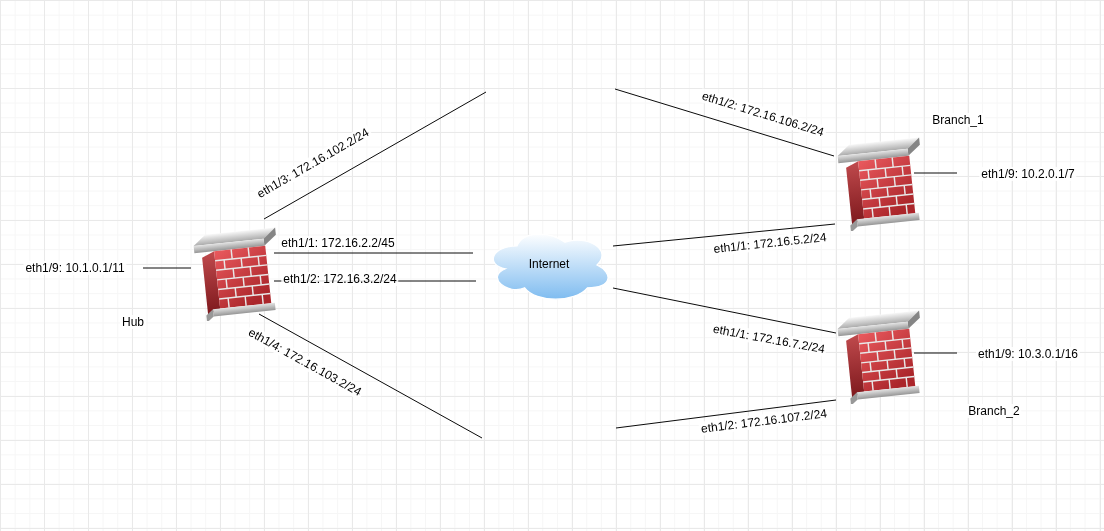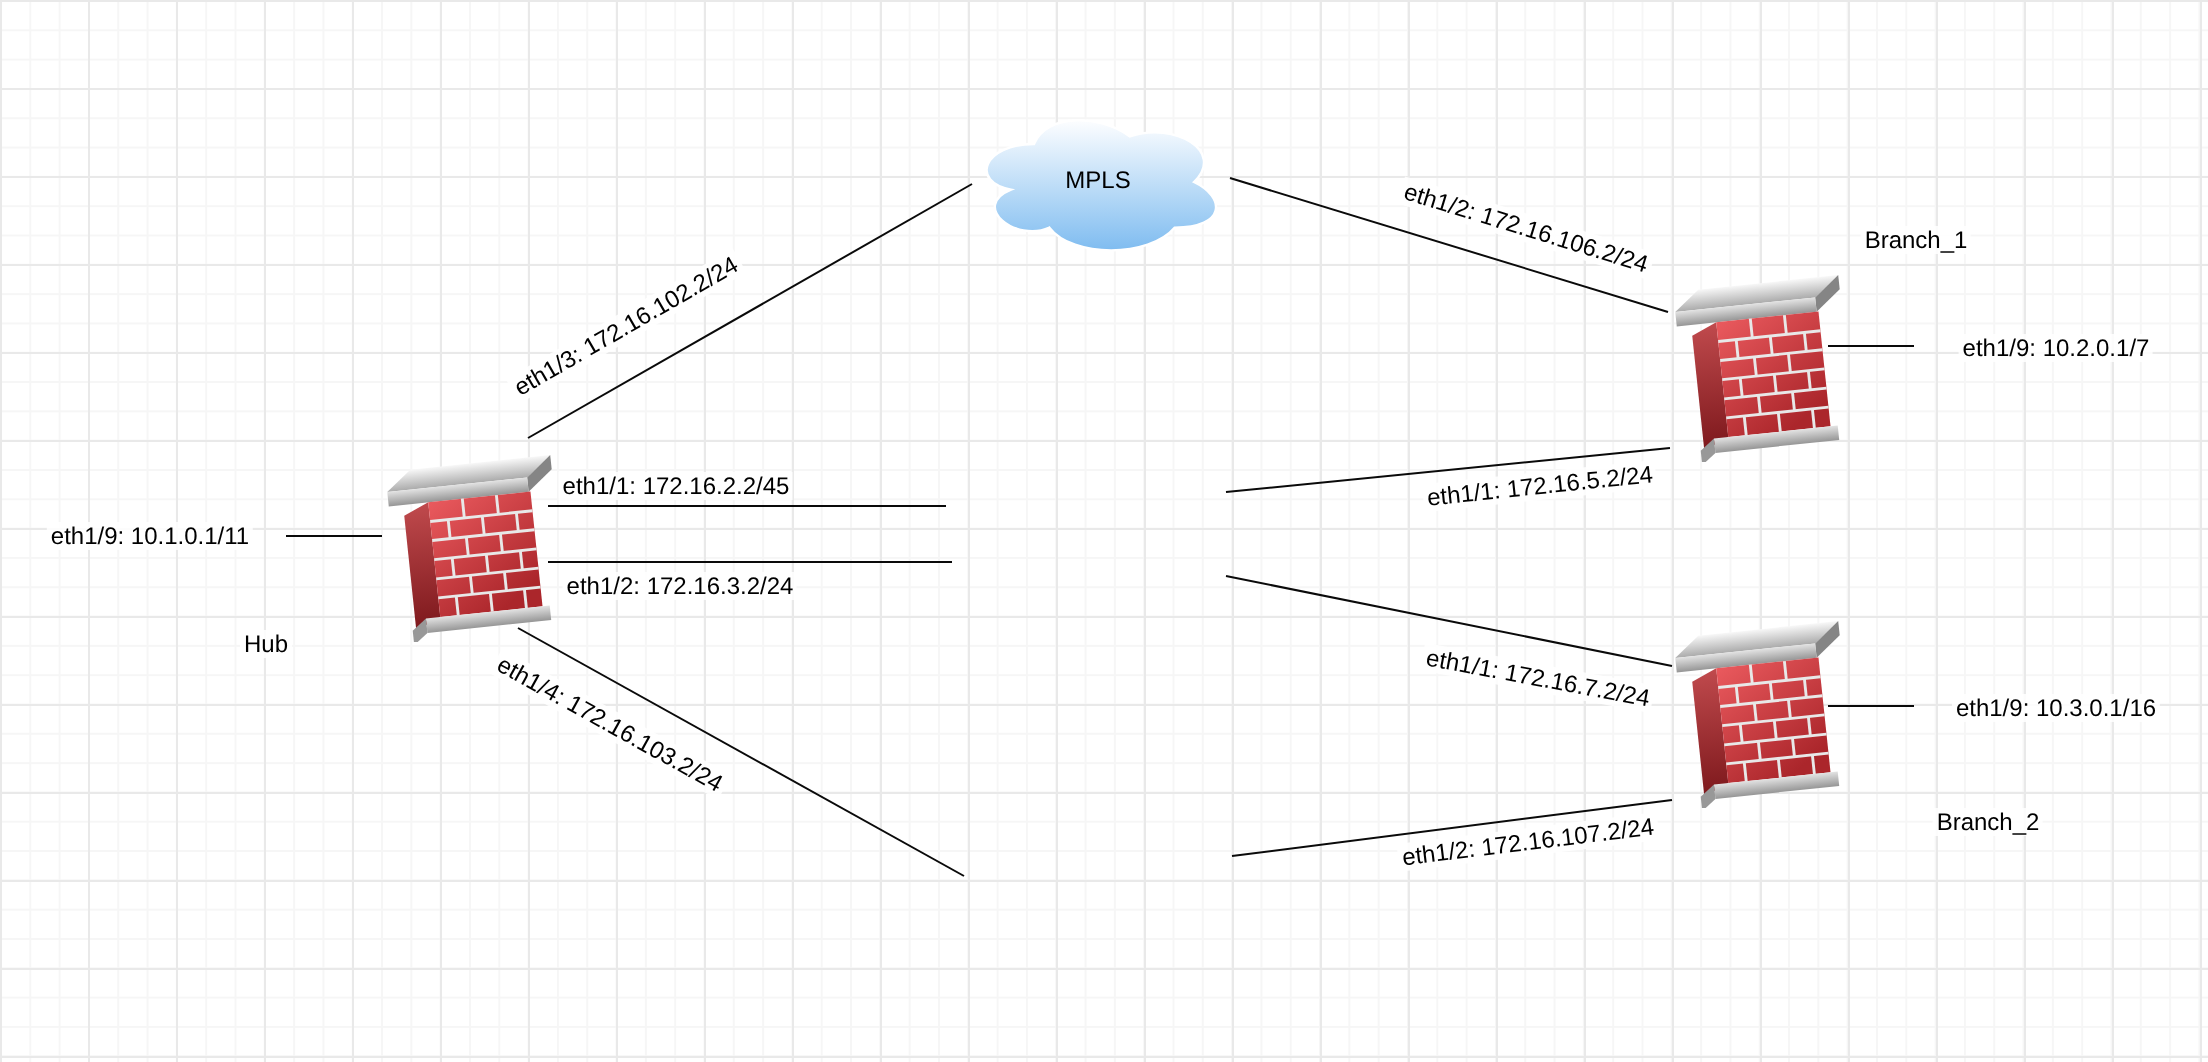--- a/index.html
+++ b/index.html
@@ -126,37 +126,37 @@
     <svg width="92" height="101" viewBox="0 0 100 112">
         <use href="#sym-firewall"></use>
       </svg>
   </div>
   <div class="node" style="left:835px;top:303px;width:92px;height:101px">
     <svg width="92" height="101" viewBox="0 0 100 112">
         <use href="#sym-firewall"></use>
       </svg>
   </div>
 
-  <div class="node" style="left:485px;top:53px;width:128px;height:76px">
+  <div class="node" style="left:485px;top:227px;width:128px;height:76px">
     <svg width="128" height="76" viewBox="0 0 128 76">
         <use href="#sym-cloud"></use>
       </svg>
-    <div class="cloud-label">MPLS</div>
+    <div class="cloud-label">Internet</div>
   </div>
 
   <div class="lbl" style="left:133px;top:322px">Hub</div>
   <div class="lbl" style="left:958px;top:120px">Branch_1</div>
   <div class="lbl" style="left:994px;top:411px">Branch_2</div>
 
   <div class="lbl" style="left:75px;top:268px">eth1/9: 10.1.0.1/11</div>
   <div class="lbl" style="left:1028px;top:174px">eth1/9: 10.2.0.1/7</div>
   <div class="lbl" style="left:1028px;top:354px">eth1/9: 10.3.0.1/16</div>
 
   <div class="lbl" style="left:313px;top:163px;--r:-30deg">eth1/3: 172.16.102.2/24</div>
   <div class="lbl" style="left:338px;top:243px">eth1/1: 172.16.2.2/45</div>
-  <div class="lbl" style="left:340px;top:293px">eth1/2: 172.16.3.2/24</div>
+  <div class="lbl" style="left:340px;top:279px">eth1/2: 172.16.3.2/24</div>
   <div class="lbl" style="left:305px;top:362px;--r:29deg">eth1/4: 172.16.103.2/24</div>
   <div class="lbl" style="left:763px;top:114px;--r:17deg">eth1/2: 172.16.106.2/24</div>
   <div class="lbl" style="left:770px;top:243px;--r:-6deg">eth1/1: 172.16.5.2/24</div>
   <div class="lbl" style="left:769px;top:339px;--r:10.5deg">eth1/1: 172.16.7.2/24</div>
   <div class="lbl" style="left:764px;top:421px;--r:-7deg">eth1/2: 172.16.107.2/24</div>
 
 </div>
 
 </body></html>

